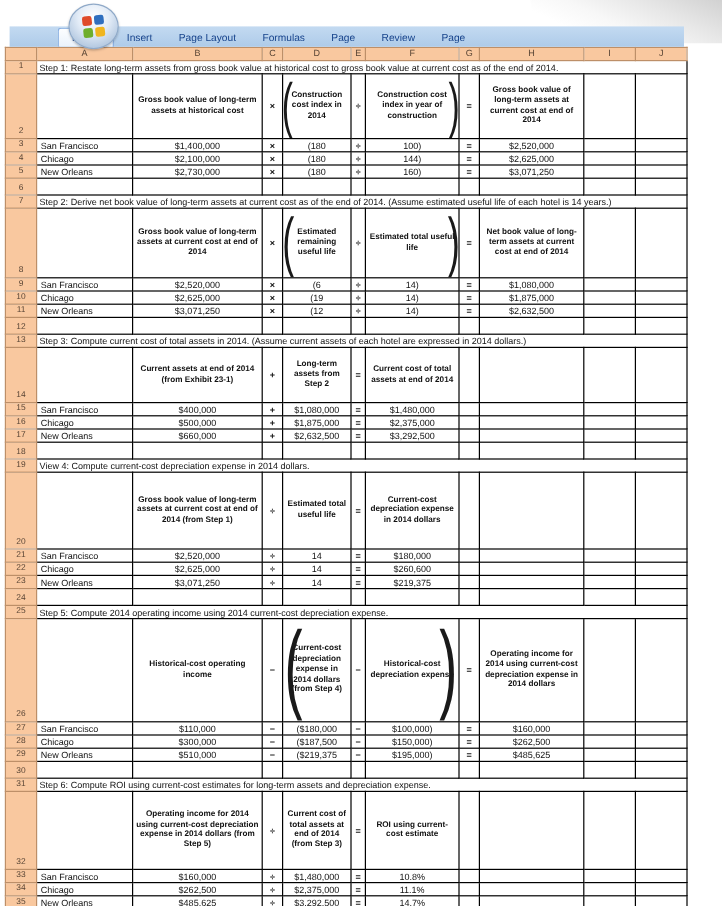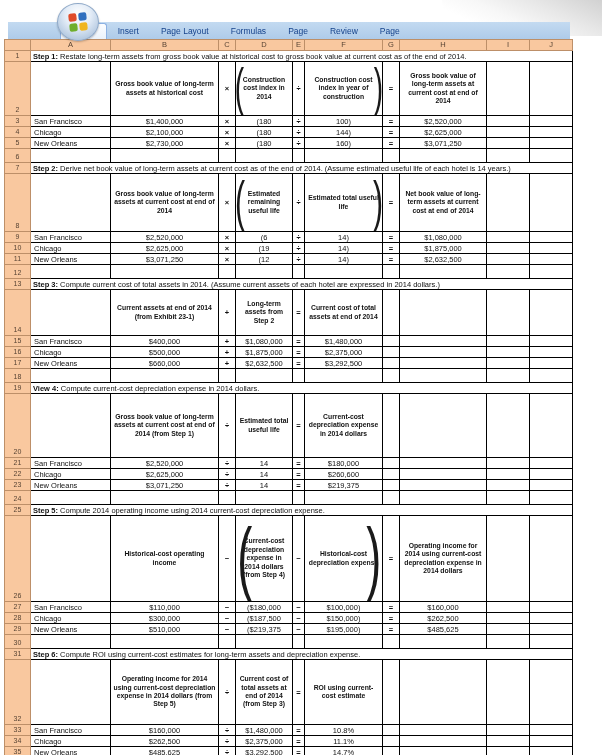--- a/index.html
+++ b/index.html
@@ -10,21 +10,21 @@
   
   .chrome{position:relative;height:39px;}
   .corner-shadow{
     position:absolute;top:0;right:0;width:160px;height:36px;
     background:linear-gradient(205deg,#c9c9c9 0%,#e3e3e3 30%,#f6f6f6 55%,#ffffff 75%);
     border-bottom-left-radius:40px;opacity:.85;
   }
   .ribbon{
     position:absolute;left:8px;top:22px;width:562px;height:17px;
     background:linear-gradient(#c3daf1,#aecbe9);
-    display:flex;align-items:flex-end;padding-left:52px;box-sizing:border-box;
+    display:flex;align-items:flex-end;padding-left:40px;box-sizing:border-box;
   }
   .tab{
     font-size:8.5px;padding:2px 11px 2px 11px;color:#15428b;line-height:11px;
     white-space:nowrap;cursor:default;
   }
   .tab.active{
     background:linear-gradient(#fdfeff,#eaf2fb);
     border:1px solid #8db2e3;border-bottom:none;border-radius:3px 3px 0 0;
     font-weight:400;
   }
@@ -52,21 +52,21 @@
     background:#f9c89f;border:1px solid #bd8f68;
     font-size:7.5px;font-weight:400;color:#584434;text-align:center;
   }
   td.rownum{vertical-align:bottom;line-height:10px;font-size:7px;}
   th.colhead{height:10px;line-height:10px;}
   td.c-blank{border:1px solid #000;}
   td.c-step{
     border:1px solid #000;font-size:7.5px;text-align:left;vertical-align:middle;
     white-space:nowrap;padding:0 2px;
   }
-  td.c-step b{font-weight:bold;}
+  td.c-step b{font-weight:normal;}
   td.c-h{
     border:1px solid #000;font-weight:bold;font-size:6.8px;line-height:1.25;
     text-align:center;vertical-align:middle;padding:1px 2px;position:relative;
   }
   td.c-op{
     border:1px solid #000;font-weight:bold;font-size:7.5px;text-align:center;vertical-align:middle;
   }
   td.c-city{
     border:1px solid #000;font-size:7.5px;text-align:left;vertical-align:middle;
     padding:0 1px 0 3px;white-space:nowrap;

